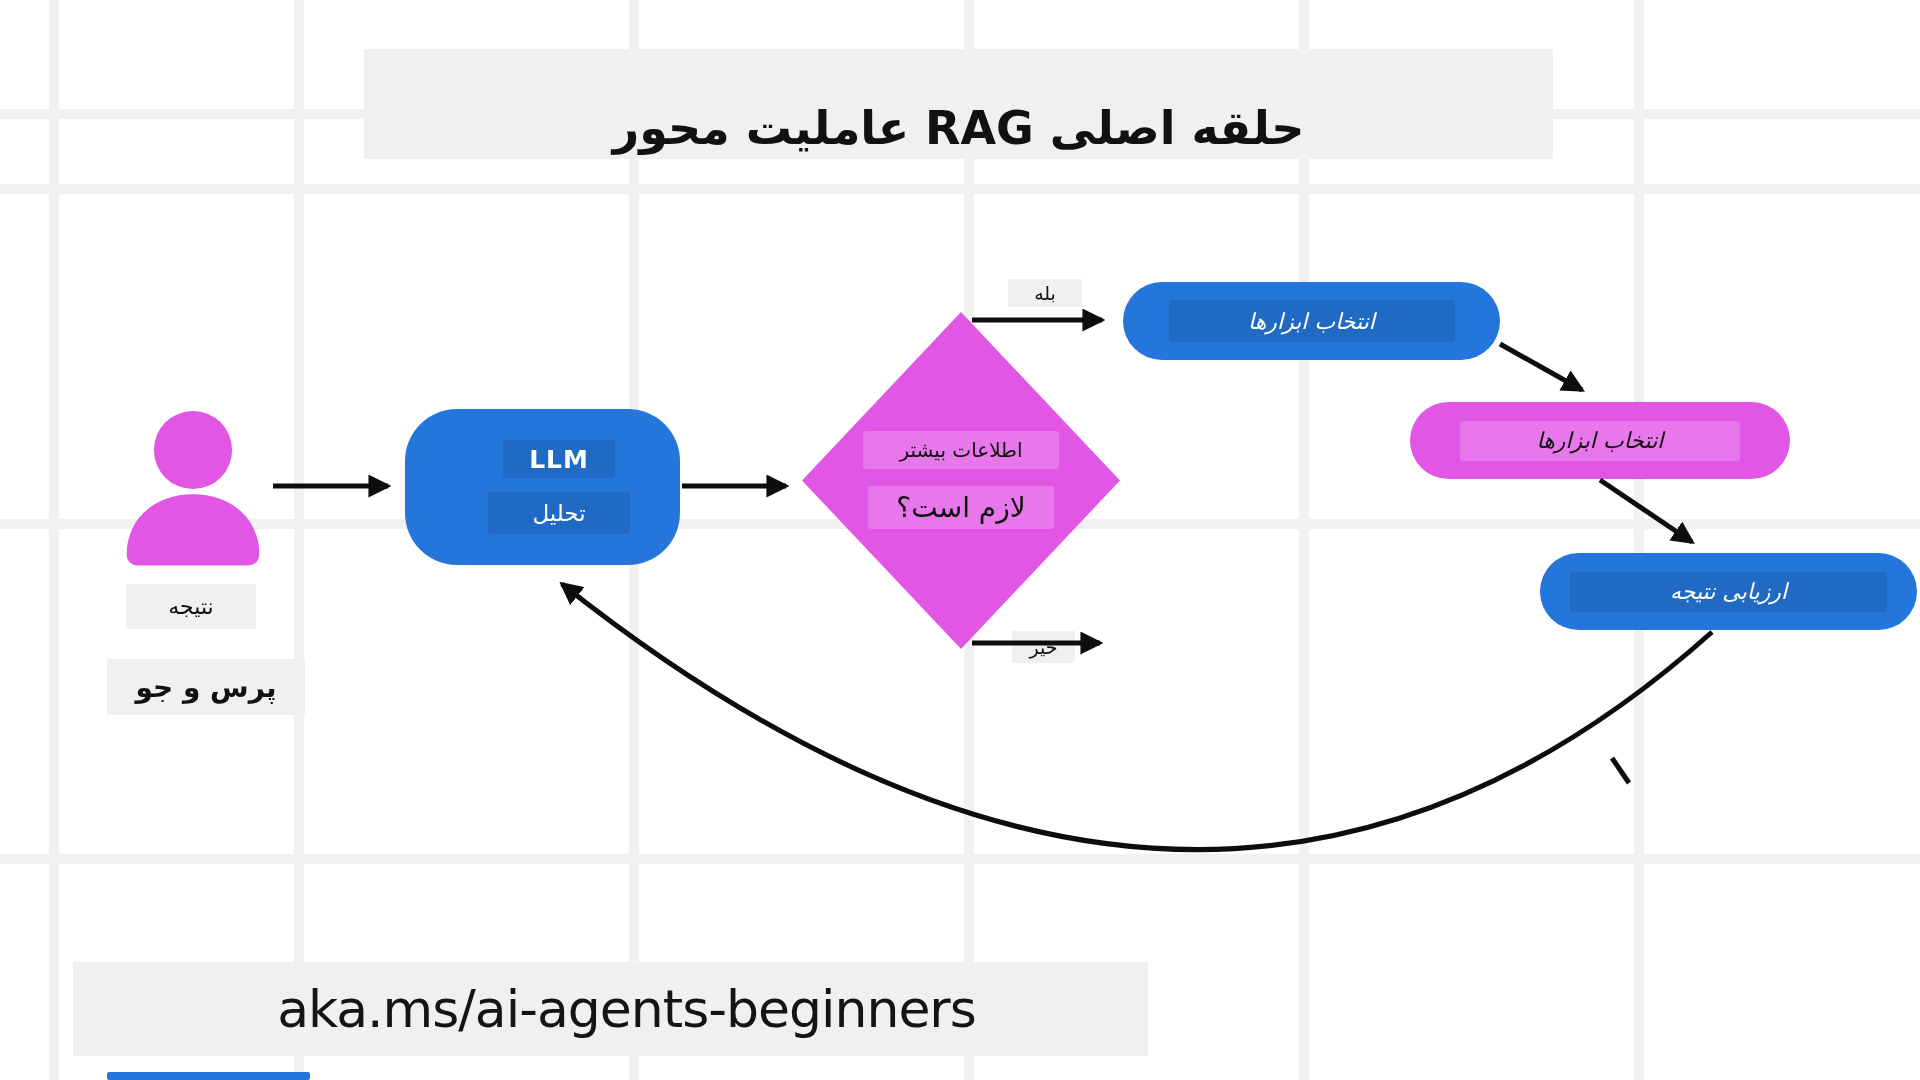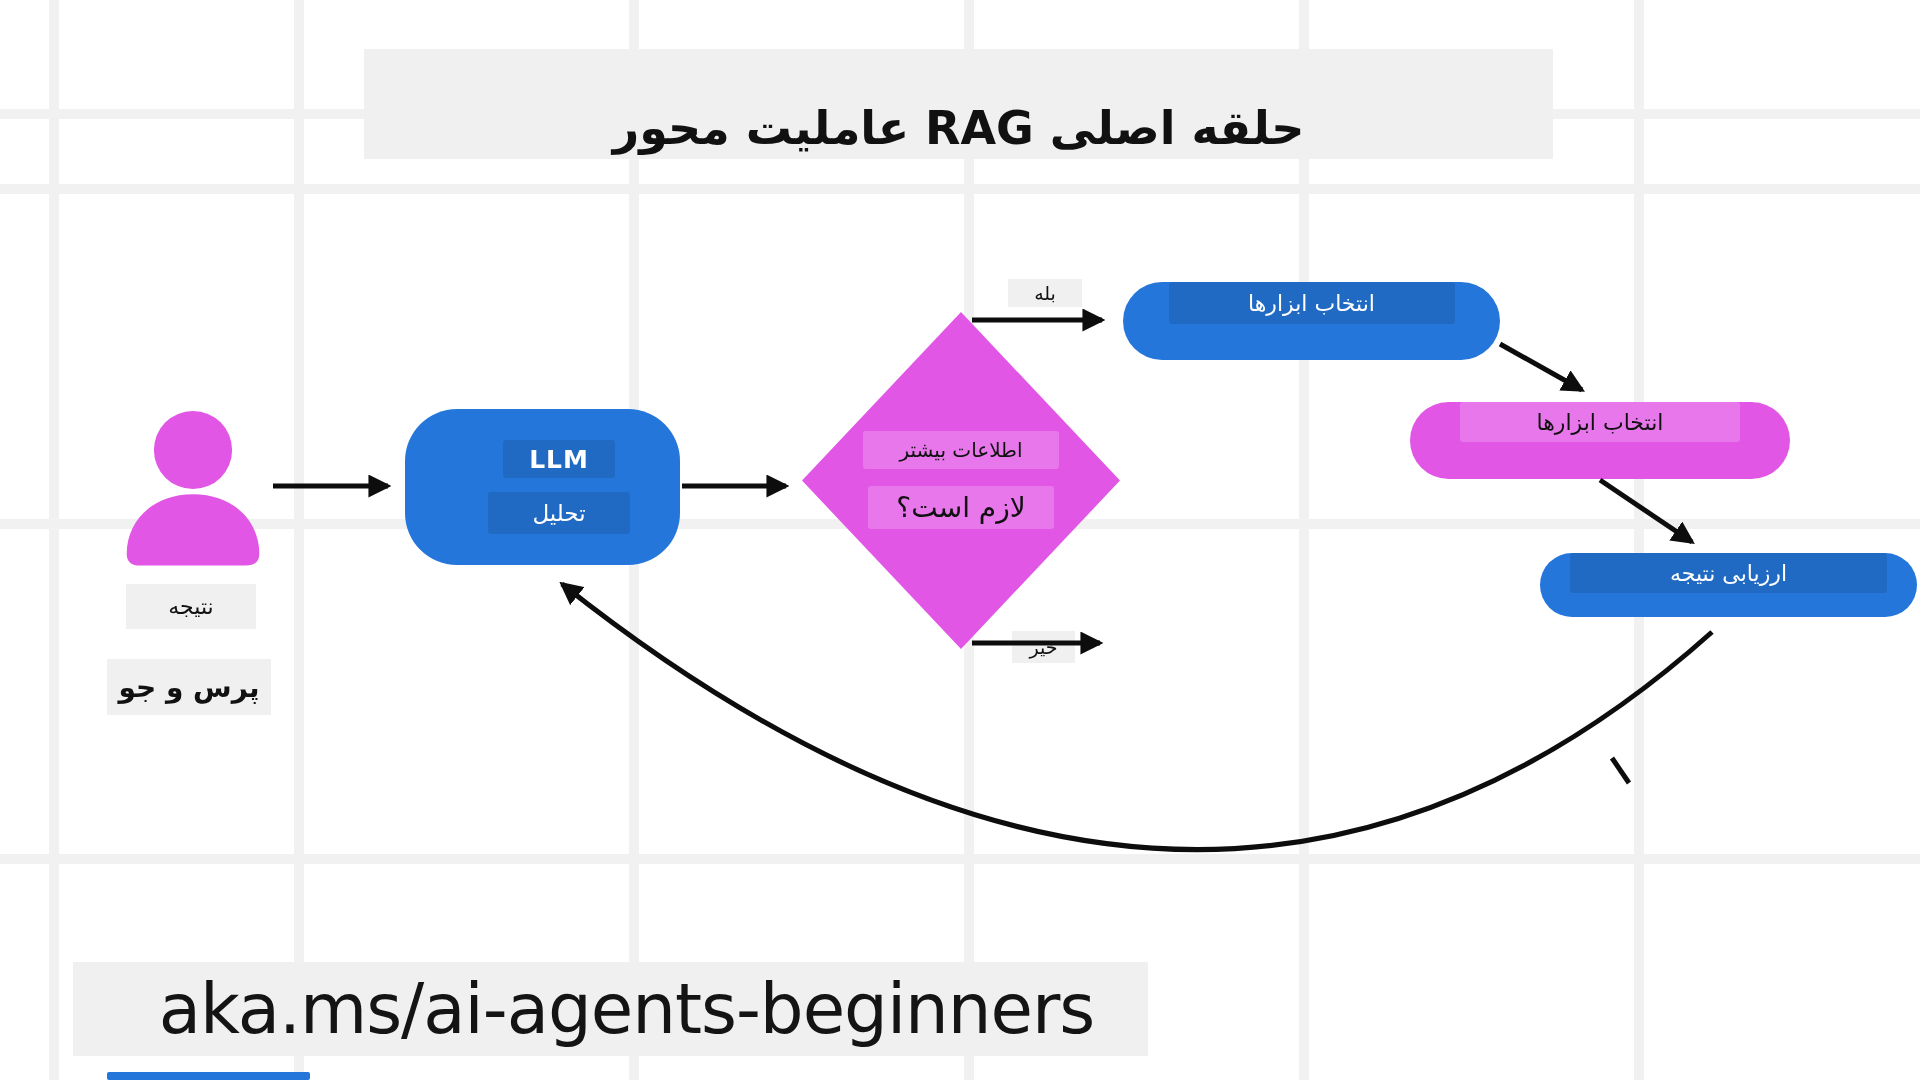--- a/index.html
+++ b/index.html
@@ -18,53 +18,53 @@
     background-position:294px 0px, 0px 184px;
   }
   .abs{position:absolute;}
   .panel{background:var(--panel);}
   .center{display:flex;align-items:center;justify-content:center;}
   .title-box{left:364px;top:49px;width:1189px;height:110px;font-size:46px;color:var(--ink);direction:rtl;}
   .title-box b{font-weight:600;margin-top:48px;}
   
   .user-icon{left:108px;top:398px;width:170px;height:172px;}
   .user-name{left:126px;top:584px;width:130px;height:45px;font-size:22px;color:var(--ink);direction:rtl;}
-  .user-query{left:107px;top:659px;width:164px;height:56px;font-size:28px;font-weight:600;color:var(--ink);direction:rtl;}
+  .user-query{left:107px;top:659px;width:198px;height:56px;font-size:28px;font-weight:600;color:var(--ink);direction:rtl;}
   
   .llm-box{left:405px;top:409px;width:275px;height:156px;border-radius:52px;background:var(--blue);
     display:flex;flex-direction:column;align-items:center;justify-content:center;gap:14px;padding-left:33px;}
   .chip{border-radius:3px;display:flex;align-items:center;justify-content:center;}
   .chip.dark{background:rgba(0,0,0,0.10);color:#ffffff;}
   .chip.lite{background:rgba(255,255,255,0.20);color:var(--ink);}
   .llm-title{width:112px;height:38px;font-size:25px;font-weight:600;letter-spacing:1px;}
   .llm-sub{width:142px;height:42px;font-size:23px;direction:rtl;}
   
   .diamond{left:802px;top:312px;width:318px;height:337px;background:var(--magenta);
     clip-path:polygon(50% 0,100% 50%,50% 100%,0 50%);}
   .dec-chip1{left:863px;top:431px;width:196px;height:38px;font-size:20px;direction:rtl;}
   .dec-chip2{left:868px;top:486px;width:186px;height:43px;font-size:28px;direction:rtl;}
   
   .edge-label{background:var(--panel);color:var(--ink);font-size:19px;direction:rtl;}
   .yes-label{left:1008px;top:279px;width:74px;height:28px;}
   .no-label{left:1012px;top:603px;width:63px;height:32px;margin-top:28px;}
   
-  .pill{border-radius:40px;display:flex;justify-content:center;}
+  .pill{border-radius:40px;display:flex;align-items:center;justify-content:center;font-style:italic;}
   .pill.blue{background:var(--blue);}
   .pill.magenta{background:var(--magenta);}
   .pill-chip{font-size:22px;direction:rtl;}
   .select-tools{left:1123px;top:282px;width:377px;height:78px;}
   .select-tools .pill-chip{width:286px;height:42px;}
   .call-tools{left:1410px;top:402px;width:380px;height:77px;}
   .call-tools .pill-chip{width:280px;height:40px;}
-  .evaluate{left:1540px;top:553px;width:377px;height:64px;}
+  .evaluate{left:1540px;top:553px;width:377px;height:77px;}
   .evaluate .pill-chip{width:317px;height:40px;}
   .final-answer{left:1120px;top:603px;width:377px;height:78px;}
   .final-answer .pill-chip{width:280px;height:44px;}
   
-  .footer-box{left:73px;top:962px;width:1075px;height:94px;font-size:69px;color:#141414;letter-spacing:-1px;padding-left:32px;}
+  .footer-box{left:73px;top:962px;width:1075px;height:94px;font-size:52px;color:#141414;letter-spacing:-1px;padding-left:32px;}
   .bottom-bar{left:107px;top:1072px;width:203px;height:8px;background:var(--blue);border-radius:2px;}
   
   .arrows{position:absolute;inset:0;pointer-events:none;}
 </style>
 </head>
 <body>
 
 <div class="stage">
 
   <div class="grid-bg"></div>

